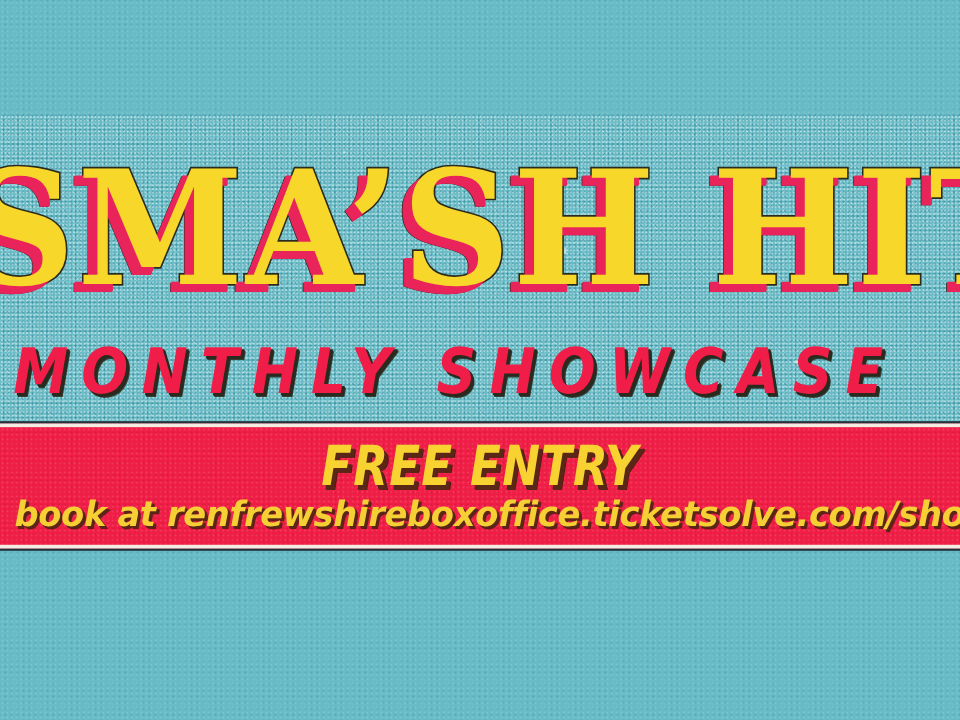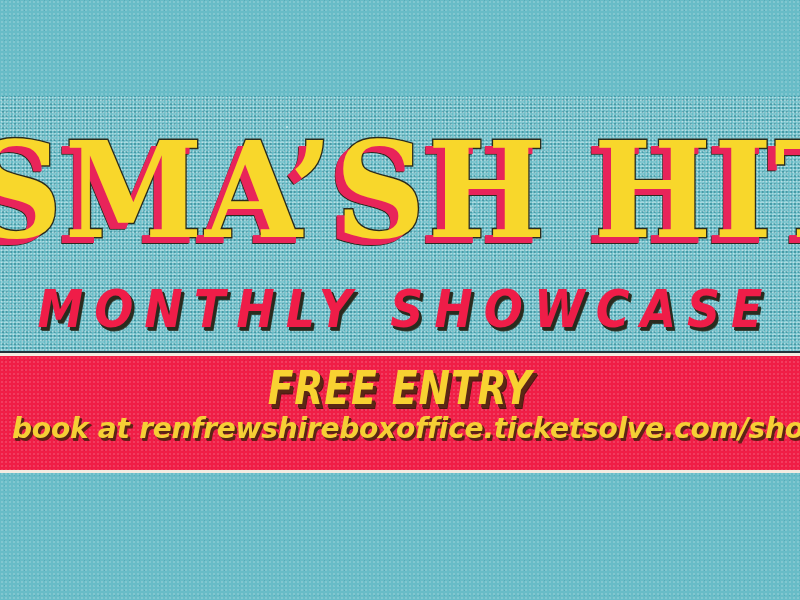--- a/index.html
+++ b/index.html
@@ -72,21 +72,21 @@
       -7.5px 5.5px 0 #e8245a,
       -8px 6px 0 #2a2b1e;
     white-space: nowrap;
   }
 
   
   .subtitle-wrap {
     position: absolute;
     left: 0; right: 0;
     top: 286px;
-    text-align: center;
+    text-align: left;
     line-height: 1;
   }
   .subtitle {
     display: inline-block;
     font-family: "DejaVu Sans", sans-serif;
     font-weight: bold;
     font-style: italic;
     font-size: 46px;
     letter-spacing: 11px;
     color: #ef1d48;
@@ -98,21 +98,21 @@
       3px 3px 0 rgba(42,43,30,.85);
     white-space: nowrap;
     padding-left: 11px;
   }
 
   
   .banner {
     position: absolute;
     left: 0; right: 0;
     top: 353px;
-    height: 120px;
+    height: 104px;
     background: #f01e46;
     border-top: 3px solid #f2ece1;
     border-bottom: 3px solid #f2ece1;
     box-sizing: border-box;
   }
   .banner-rule {
     position: absolute;
     left: 0; right: 0;
     height: 2px;
     background: #22313a;

